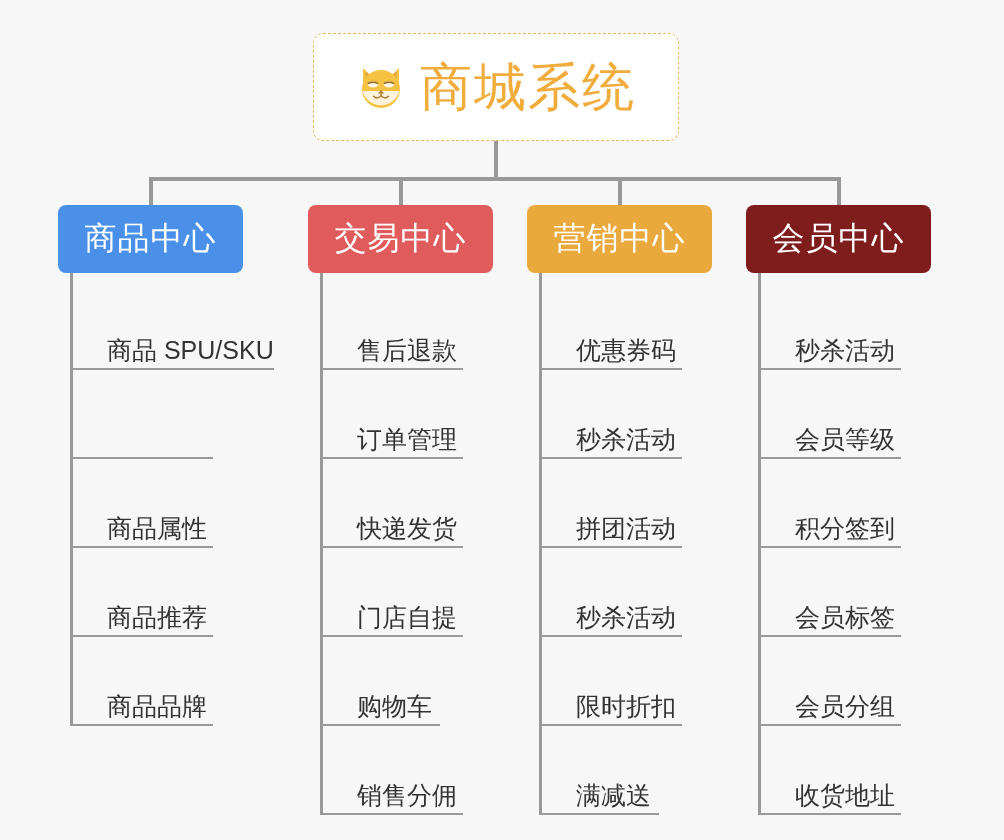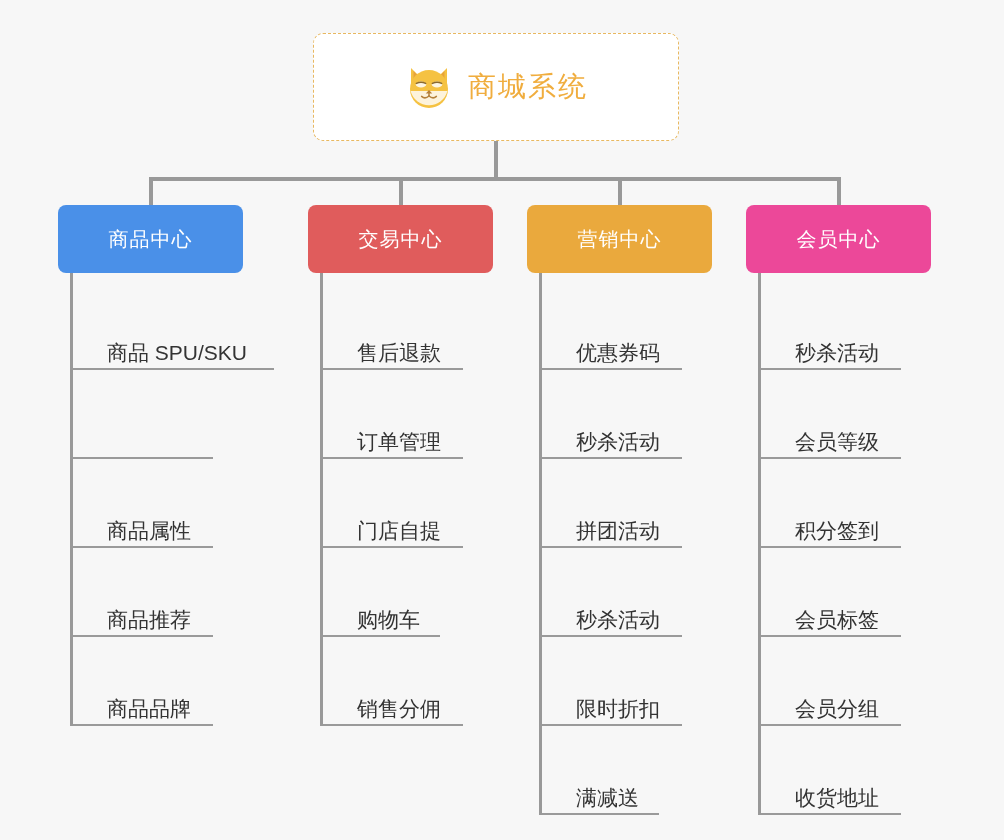--- a/index.html
+++ b/index.html
@@ -36,21 +36,21 @@
     gap: 14px;
   }
   .root-icon {
     width: 50px;
     height: 50px;
     position: relative;
     flex: 0 0 auto;
   }
   .root-icon svg { display: block; }
   .root-title {
-    font-size: 28px;
+    font-size: 52px;
     color: #f0ad3e;
     letter-spacing: 2px;
     line-height: 1;
     white-space: nowrap;
   }
 
   
   .conn {
     position: absolute;
     background: #999999;
@@ -64,21 +64,21 @@
     top: 205px;
   }
   .cat-box {
     box-sizing: border-box;
     height: 68px;
     border-radius: 8px;
     display: flex;
     align-items: center;
     justify-content: center;
     color: #ffffff;
-    font-size: 20px;
+    font-size: 32px;
     letter-spacing: 1px;
     white-space: nowrap;
   }
 
   
   .leaf-list {
     position: relative;
     margin-left: 12px;
     border-left: 3px solid #999999;
     padding-top: 8px;
@@ -93,21 +93,21 @@
     position: absolute;
     left: 0;
     bottom: 0;
     height: 2px;
     background: #9a9a9a;
   }
   .leaf-label {
     position: relative;
     padding-left: 34px;
     padding-bottom: 6px;
-    font-size: 21px;
+    font-size: 25px;
     color: #333333;
     white-space: nowrap;
     line-height: 1.1;
   }
 </style>
 </head>
 <body>
 
 <div id="canvas">
 
@@ -172,20 +172,24 @@
         <div class="leaf-list">
           <div class="leaf-row">
             <span class="leaf-label">售后退款</span>
             <div class="leaf-underline" style="background: rgb(154, 154, 154); width: 140px;"></div>
           </div>
           <div class="leaf-row">
             <span class="leaf-label">订单管理</span>
             <div class="leaf-underline" style="background: rgb(154, 154, 154); width: 140px;"></div>
           </div>
           <div class="leaf-row">
+            <span class="leaf-label">快递发货</span>
+            <div class="leaf-underline" style="background: rgb(154, 154, 154); width: 140px;"></div>
+          </div>
+          <div class="leaf-row">
             <span class="leaf-label">门店自提</span>
             <div class="leaf-underline" style="background: rgb(154, 154, 154); width: 140px;"></div>
           </div>
           <div class="leaf-row">
             <span class="leaf-label">购物车</span>
             <div class="leaf-underline" style="background: rgb(154, 154, 154); width: 117px;"></div>
           </div>
           <div class="leaf-row">
             <span class="leaf-label">销售分佣</span>
             <div class="leaf-underline" style="background: rgb(154, 154, 154); width: 140px;"></div>
@@ -215,21 +219,21 @@
             <span class="leaf-label">限时折扣</span>
             <div class="leaf-underline" style="background: rgb(154, 154, 154); width: 140px;"></div>
           </div>
           <div class="leaf-row">
             <span class="leaf-label">满减送</span>
             <div class="leaf-underline" style="background: rgb(154, 154, 154); width: 117px;"></div>
           </div>
         </div>
       </div>
       <div class="column" style="left: 746px; width: 185px;">
-        <div class="cat-box" style="background: #ec4899; width: 185px;">会员中心</div>
+        <div class="cat-box" style="background: #7f1d1d; width: 185px;">会员中心</div>
         <div class="leaf-list">
           <div class="leaf-row">
             <span class="leaf-label">秒杀活动</span>
             <div class="leaf-underline" style="background: rgb(154, 154, 154); width: 140px;"></div>
           </div>
           <div class="leaf-row">
             <span class="leaf-label">会员等级</span>
             <div class="leaf-underline" style="background: rgb(154, 154, 154); width: 140px;"></div>
           </div>
           <div class="leaf-row">

